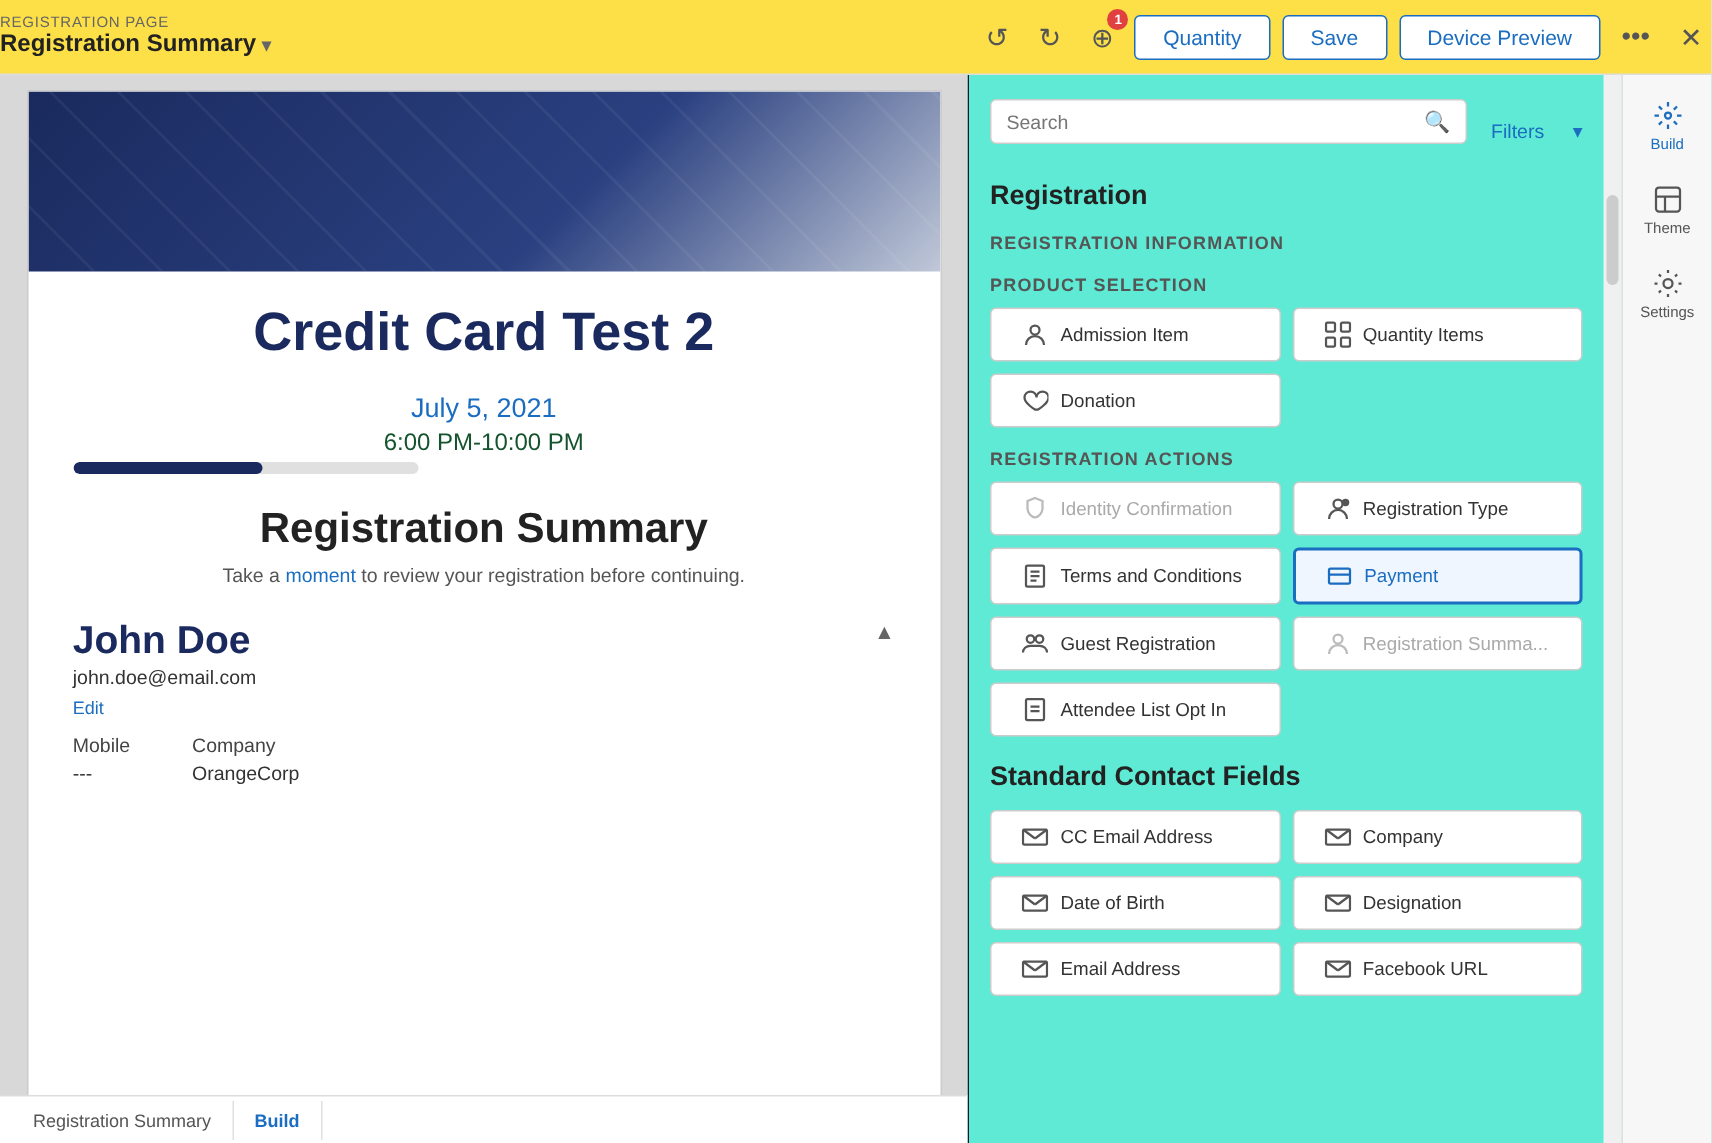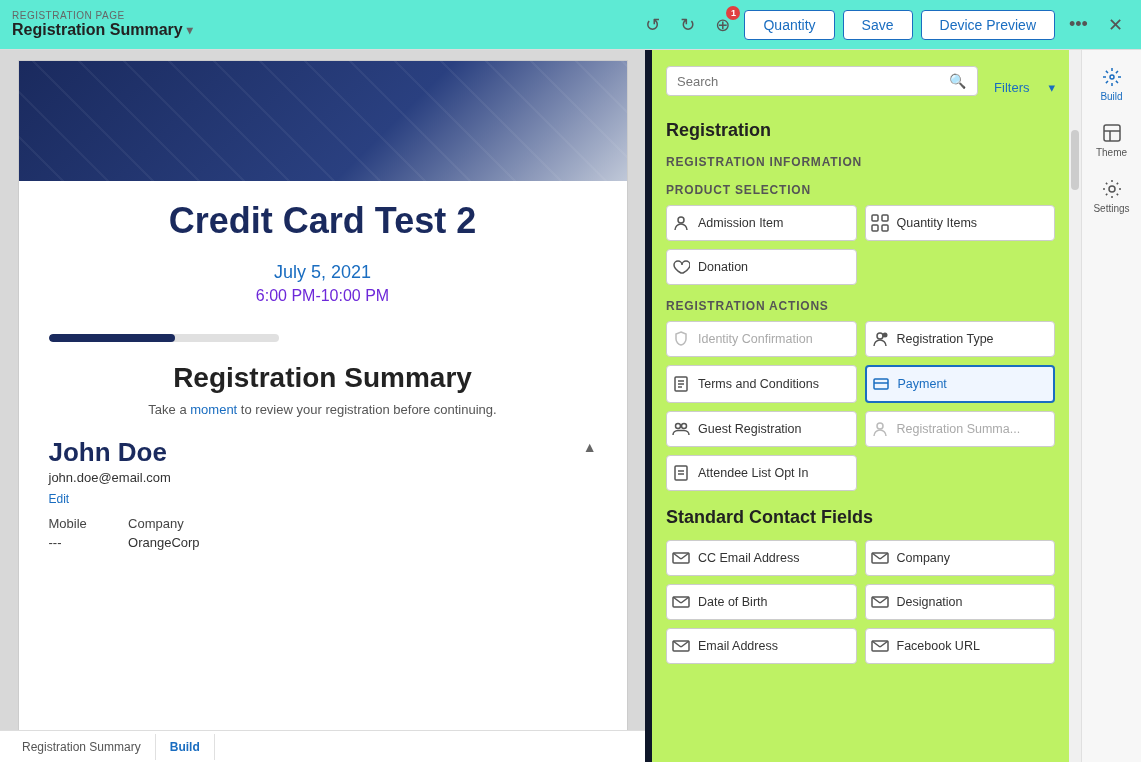--- a/index.html
+++ b/index.html
@@ -1,21 +1,21 @@
 <!DOCTYPE html>
 <html><head>
   <meta charset="utf-8">
   <style>
     * { box-sizing: border-box; margin: 0; padding: 0; }
     body { font-family: -apple-system, BlinkMacSystemFont, 'Segoe UI', sans-serif; background: #f0f0f0; width: 1141px; height: 762px; overflow: hidden; display: flex; flex-direction: column; }
 
     
     .toolbar {
-      display: flex; align-items: center; height: 50px; background: #5eead4;
-      border-bottom: 1px solid #ddd; padding: 0 12px; gap: 8px; flex-shrink: 0;
+      display: flex; align-items: center; height: 50px; background: #fde047;
+      border-bottom: 1px solid #ddd; padding: 0 0; gap: 8px; flex-shrink: 0;
     }
     .toolbar-left { display: flex; flex-direction: column; margin-right: 12px; }
     .toolbar-breadcrumb { font-size: 10px; color: #666; text-transform: uppercase; letter-spacing: 0.5px; }
     .toolbar-title { display: flex; align-items: center; gap: 4px; font-size: 16px; font-weight: 600; color: #222; }
     .toolbar-title .chevron { color: #666; font-size: 12px; }
     .toolbar-spacer { flex: 1; }
     .toolbar-icon-btn {
       background: none; border: none; cursor: pointer; color: #555;
       font-size: 18px; padding: 4px 6px; display: flex; align-items: center; justify-content: center;
     }
@@ -49,21 +49,21 @@
       background: linear-gradient(135deg, #1a2a5e 0%, #2a4080 60%, #c0c8d8 100%);
       position: relative; overflow: hidden;
     }
     .canvas-header-img::after {
       content: ''; position: absolute; inset: 0;
       background: repeating-linear-gradient(45deg, transparent, transparent 30px, rgba(255,255,255,0.05) 30px, rgba(255,255,255,0.05) 32px);
     }
     .canvas-content { padding: 18px 30px 20px; }
     .canvas-title { font-size: 36px; font-weight: 700; color: #1a2a5e; text-align: center; line-height: 1.2; margin-bottom: 20px; }
     .canvas-date { font-size: 18px; color: #1a6dc0; text-align: center; font-weight: 400; margin-bottom: 4px; }
-    .canvas-time { font-size: 16px; color: #6d28d9; text-align: center; margin-bottom: 29px; }
+    .canvas-time { font-size: 16px; color: #14532d; text-align: center; margin-bottom: 3px; }
     .canvas-progress-bar { width: 230px; height: 8px; background: #e0e0e0; border-radius: 4px; margin: 0 0 20px 0; overflow: hidden; }
     .canvas-progress-fill { height: 100%; width: 55%; background: #1a2a5e; border-radius: 4px; }
     .canvas-section-title { font-size: 28px; font-weight: 600; color: #222; text-align: center; margin-bottom: 8px; }
     .canvas-sub { font-size: 13px; color: #555; text-align: center; margin-bottom: 20px; }
     .canvas-sub a { color: #1a6dc0; text-decoration: none; }
     .canvas-person-name { font-size: 26px; font-weight: 600; color: #1a2a5e; margin-bottom: 2px; }
     .canvas-email { font-size: 13px; color: #333; margin-bottom: 4px; }
     .canvas-edit-link { font-size: 12px; color: #1a6dc0; cursor: pointer; margin-bottom: 10px; display: inline-block; }
     .canvas-fields { display: grid; grid-template-columns: 1fr 1fr; gap: 4px 8px; font-size: 13px; }
     .canvas-field-label { color: #444; font-weight: 500; }
@@ -75,21 +75,21 @@
       display: flex; align-items: center; height: 32px; background: #fff;
       border-top: 1px solid #ddd; padding: 0 8px; gap: 0; flex-shrink: 0;
     }
     .bottom-tab {
       padding: 6px 14px; font-size: 12px; color: #555; cursor: pointer; border-right: 1px solid #e0e0e0;
     }
     .bottom-tab.active { color: #1a6dc0; font-weight: 600; }
 
     
     .right-panel {
-      flex: 1; background: #bef264; border-left: 7px solid #0f172a;
+      flex: 1; background: #5eead4; border-left: 1px solid #0f172a;
       display: flex; overflow: hidden;
     }
     .panel-content {
       flex: 1; overflow-y: auto; padding: 16px 14px;
     }
     .panel-scrollbar { width: 12px; background: #f0f0f0; flex-shrink: 0; position: relative; }
     .panel-scrollbar-thumb { width: 8px; margin: 0 2px; height: 60px; background: #ccc; border-radius: 4px; margin-top: 80px; }
 
     
     .search-bar {
@@ -102,21 +102,21 @@
     .search-icon { color: #888; font-size: 14px; }
     .filters-btn { color: #1a6dc0; font-size: 13px; cursor: pointer; margin-left: 8px; display: flex; align-items: center; gap: 19px; }
 
     
     .panel-section-title { font-size: 18px; font-weight: 600; color: #222; margin-bottom: 12px; }
     .panel-subsection-title { font-size: 12px; font-weight: 700; color: #555; text-transform: uppercase; letter-spacing: 0.8px; margin-bottom: 8px; margin-top: 14px; }
 
     .item-grid { display: grid; grid-template-columns: 1fr 1fr; gap: 8px; margin-bottom: 4px; }
     .item-card {
       display: flex; align-items: center; gap: 8px;
-      border: 1px solid #ccc; border-radius: 4px; padding: 8px 5px;
+      border: 1px solid #ccc; border-radius: 4px; padding: 8px 20px;
       font-size: 12.5px; color: #333; cursor: pointer; background: #fff;
     }
     .item-card.active { border: 2px solid #1a6dc0; background: #f0f6ff; }
     .item-card.disabled { color: #aaa; }
     .item-icon { width: 18px; height: 18px; flex-shrink: 0; display: flex; align-items: center; justify-content: center; }
 
     
     .sidebar-icons {
       width: 60px; background: #f7f7f7; border-left: 1px solid #e0e0e0;
       display: flex; flex-direction: column; align-items: center; padding-top: 8px; gap: 4px;

